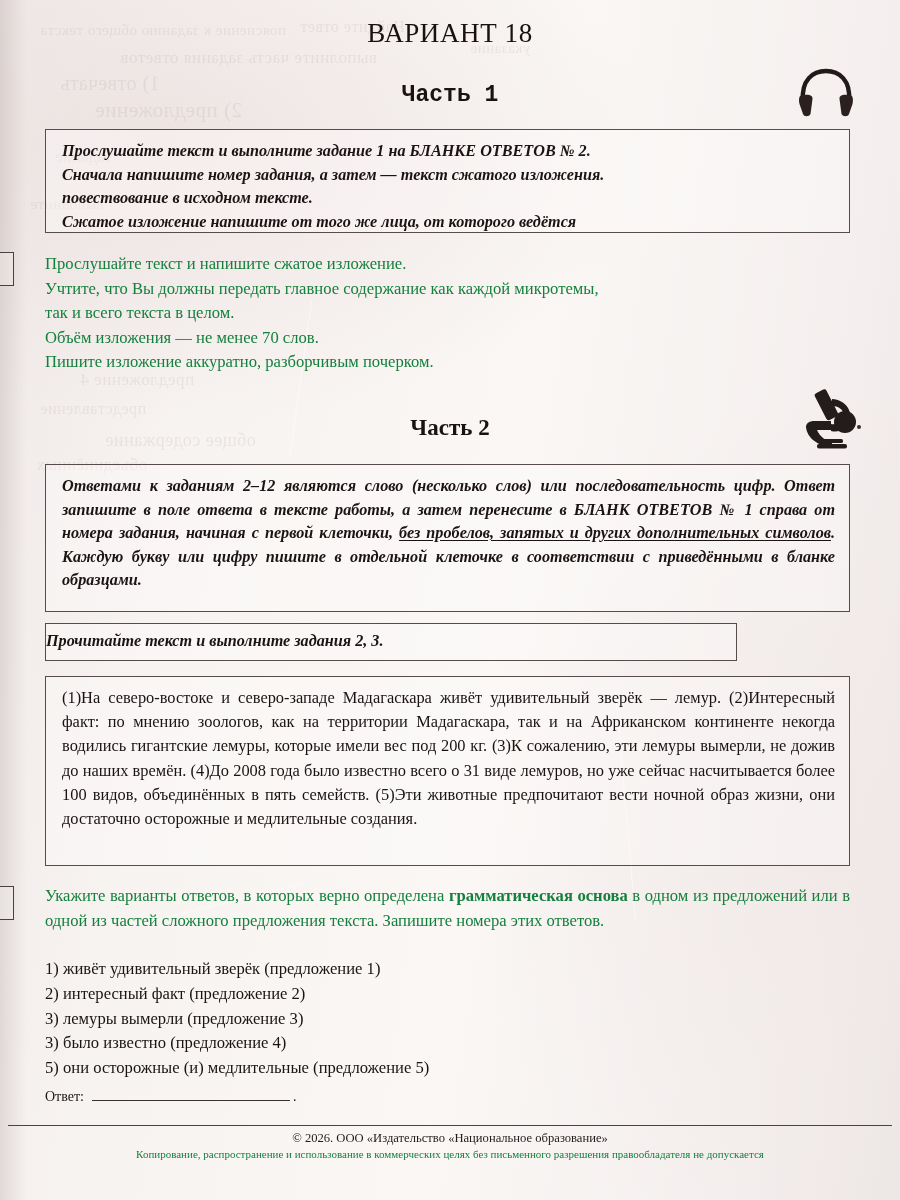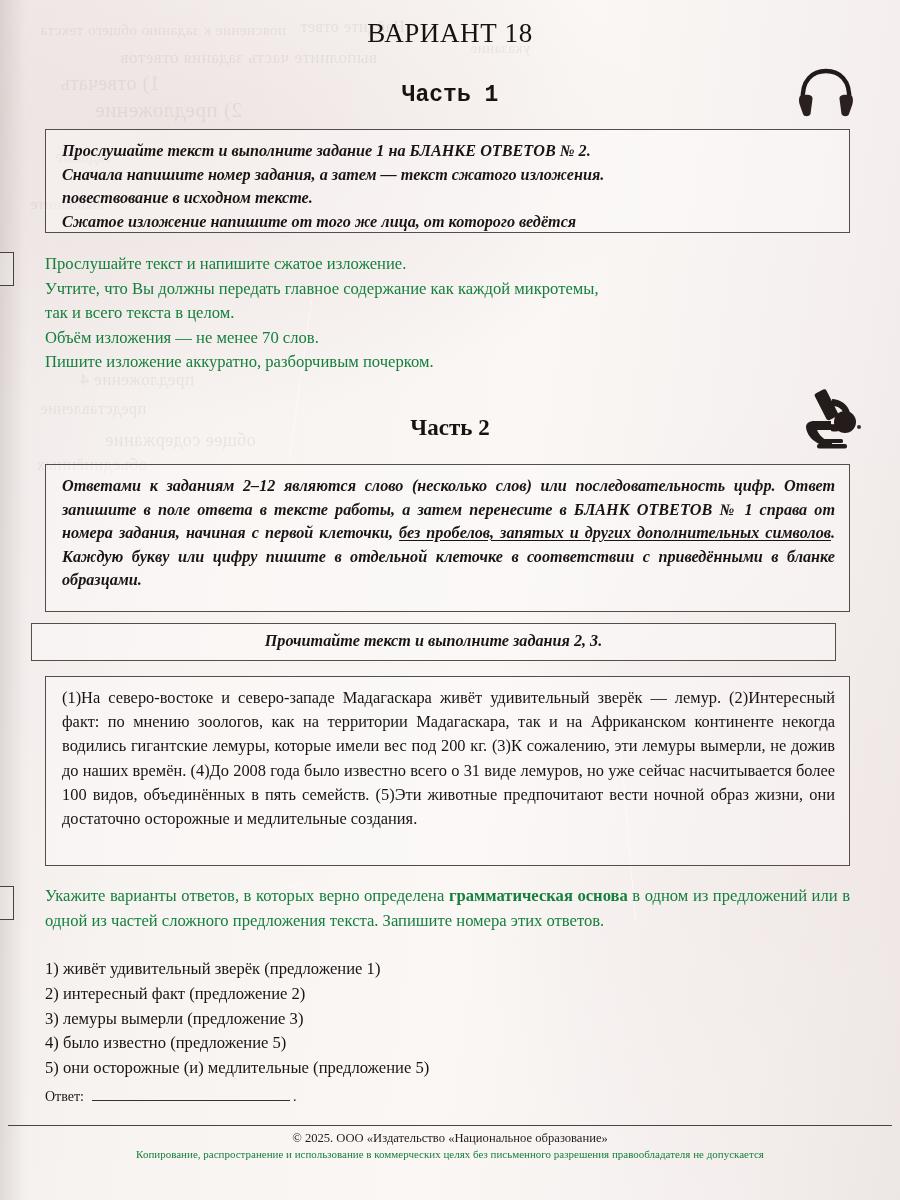--- a/index.html
+++ b/index.html
@@ -106,22 +106,22 @@
 
   #box-listen {
     left: 45px; top: 129px; width: 805px; height: 104px;
     padding: 10px 14px 8px 16px;
   }
   #box-answers-info {
     left: 45px; top: 464px; width: 805px; height: 148px;
     padding: 10px 14px 8px 16px;
   }
   #box-read-task {
-    left: 31px; top: 623px; width: 805px; height: 38px;
-    display: flex; align-items: center; justify-content: center;
+    left: 45px; top: 623px; width: 692px; height: 38px;
+    display: flex; align-items: center; justify-content: flex-start;
   }
   #box-read-task .italic-instr { text-align: center; }
 
   #box-text {
     left: 45px; top: 676px; width: 805px; height: 190px;
     padding: 9px 14px 8px 16px;
   }
   .body-text {
     font-size: 16.4px;
     line-height: 24.2px;
@@ -306,27 +306,27 @@
   <div class="task-num-box" id="task-box-2">
     
   </div>
 
   <div class="plain-block" id="task2-prompt"><span>Укажите варианты ответов, в которых верно определена </span><b>грамматическая основа</b><span> в одном из предложений или в одной из частей сложного предложения текста. Запишите номера этих ответов.</span></div>
 
   <div class="options">
     <div class="opt">1) живёт удивительный зверёк (предложение 1)</div>
     <div class="opt">2) интересный факт (предложение 2)</div>
     <div class="opt">3) лемуры вымерли (предложение 3)</div>
-    <div class="opt">4) было известно (предложение 5)</div>
+    <div class="opt">3) было известно (предложение 4)</div>
     <div class="opt">5) они осторожные (и) медлительные (предложение 5)</div>
   </div>
 
   <div class="answer-row">
     <span>Ответ:</span>
     <span class="answer-line"></span>
     <span>.</span>
   </div>
 
   <div class="footer-rule"></div>
-  <div class="footer-copy">© 2025. ООО «Издательство «Национальное образование»</div>
+  <div class="footer-copy">© 2026. ООО «Издательство «Национальное образование»</div>
   <div class="footer-note">Копирование, распространение и использование в коммерческих целях без письменного разрешения правообладателя не допускается</div>
 
 </div>
 
 </body></html>

